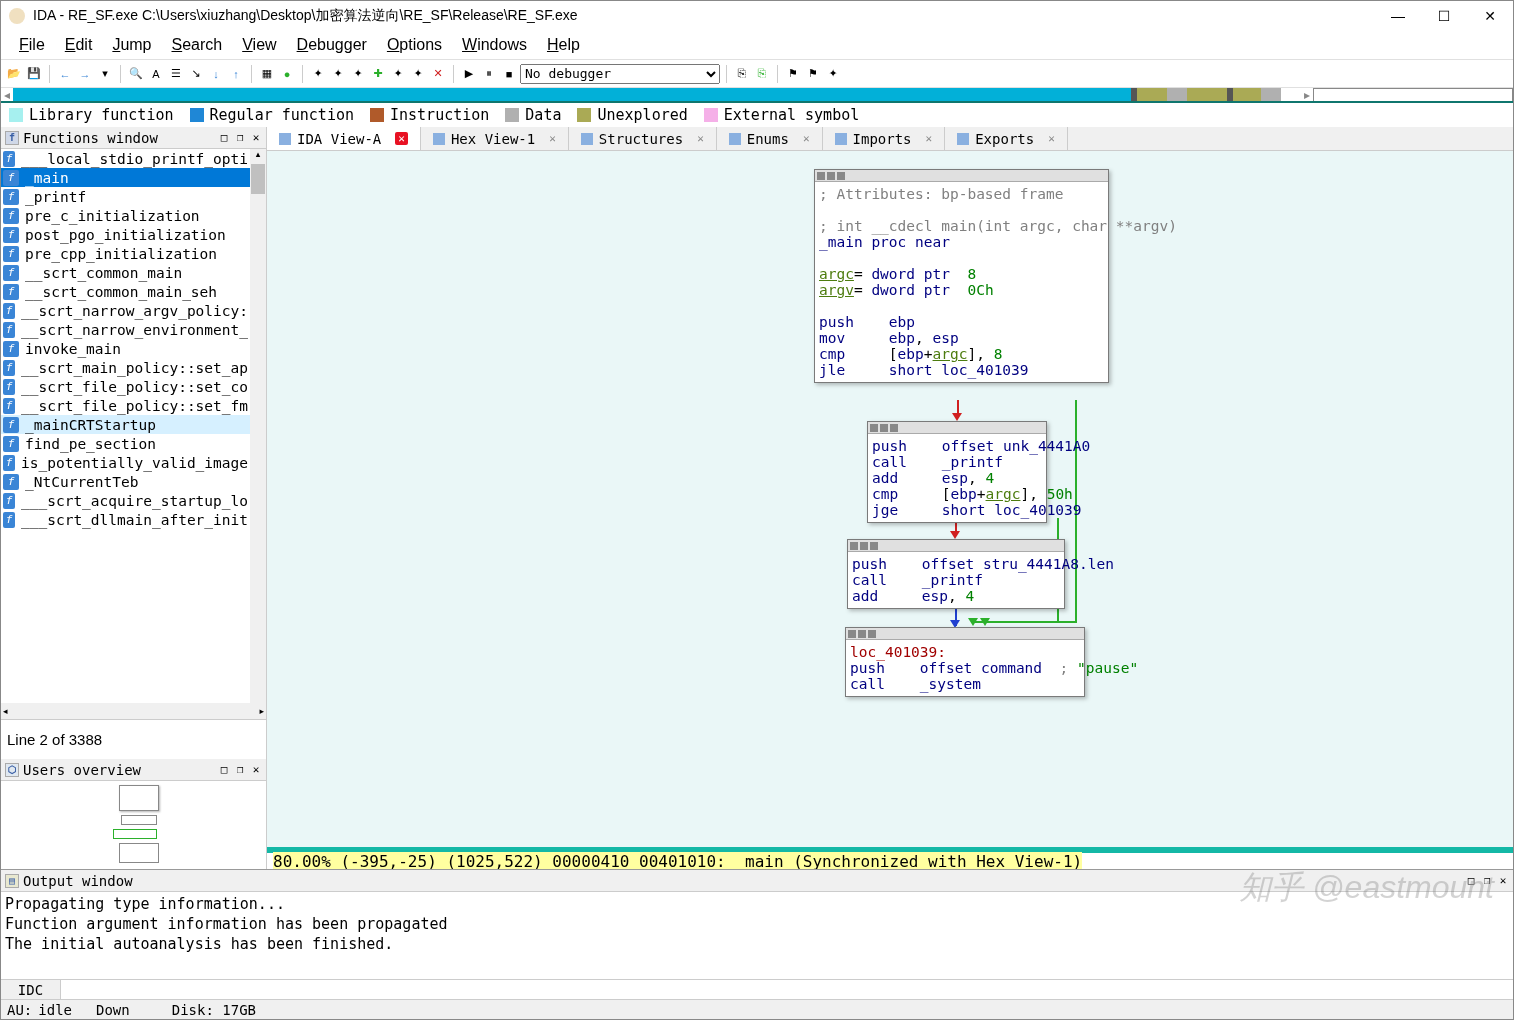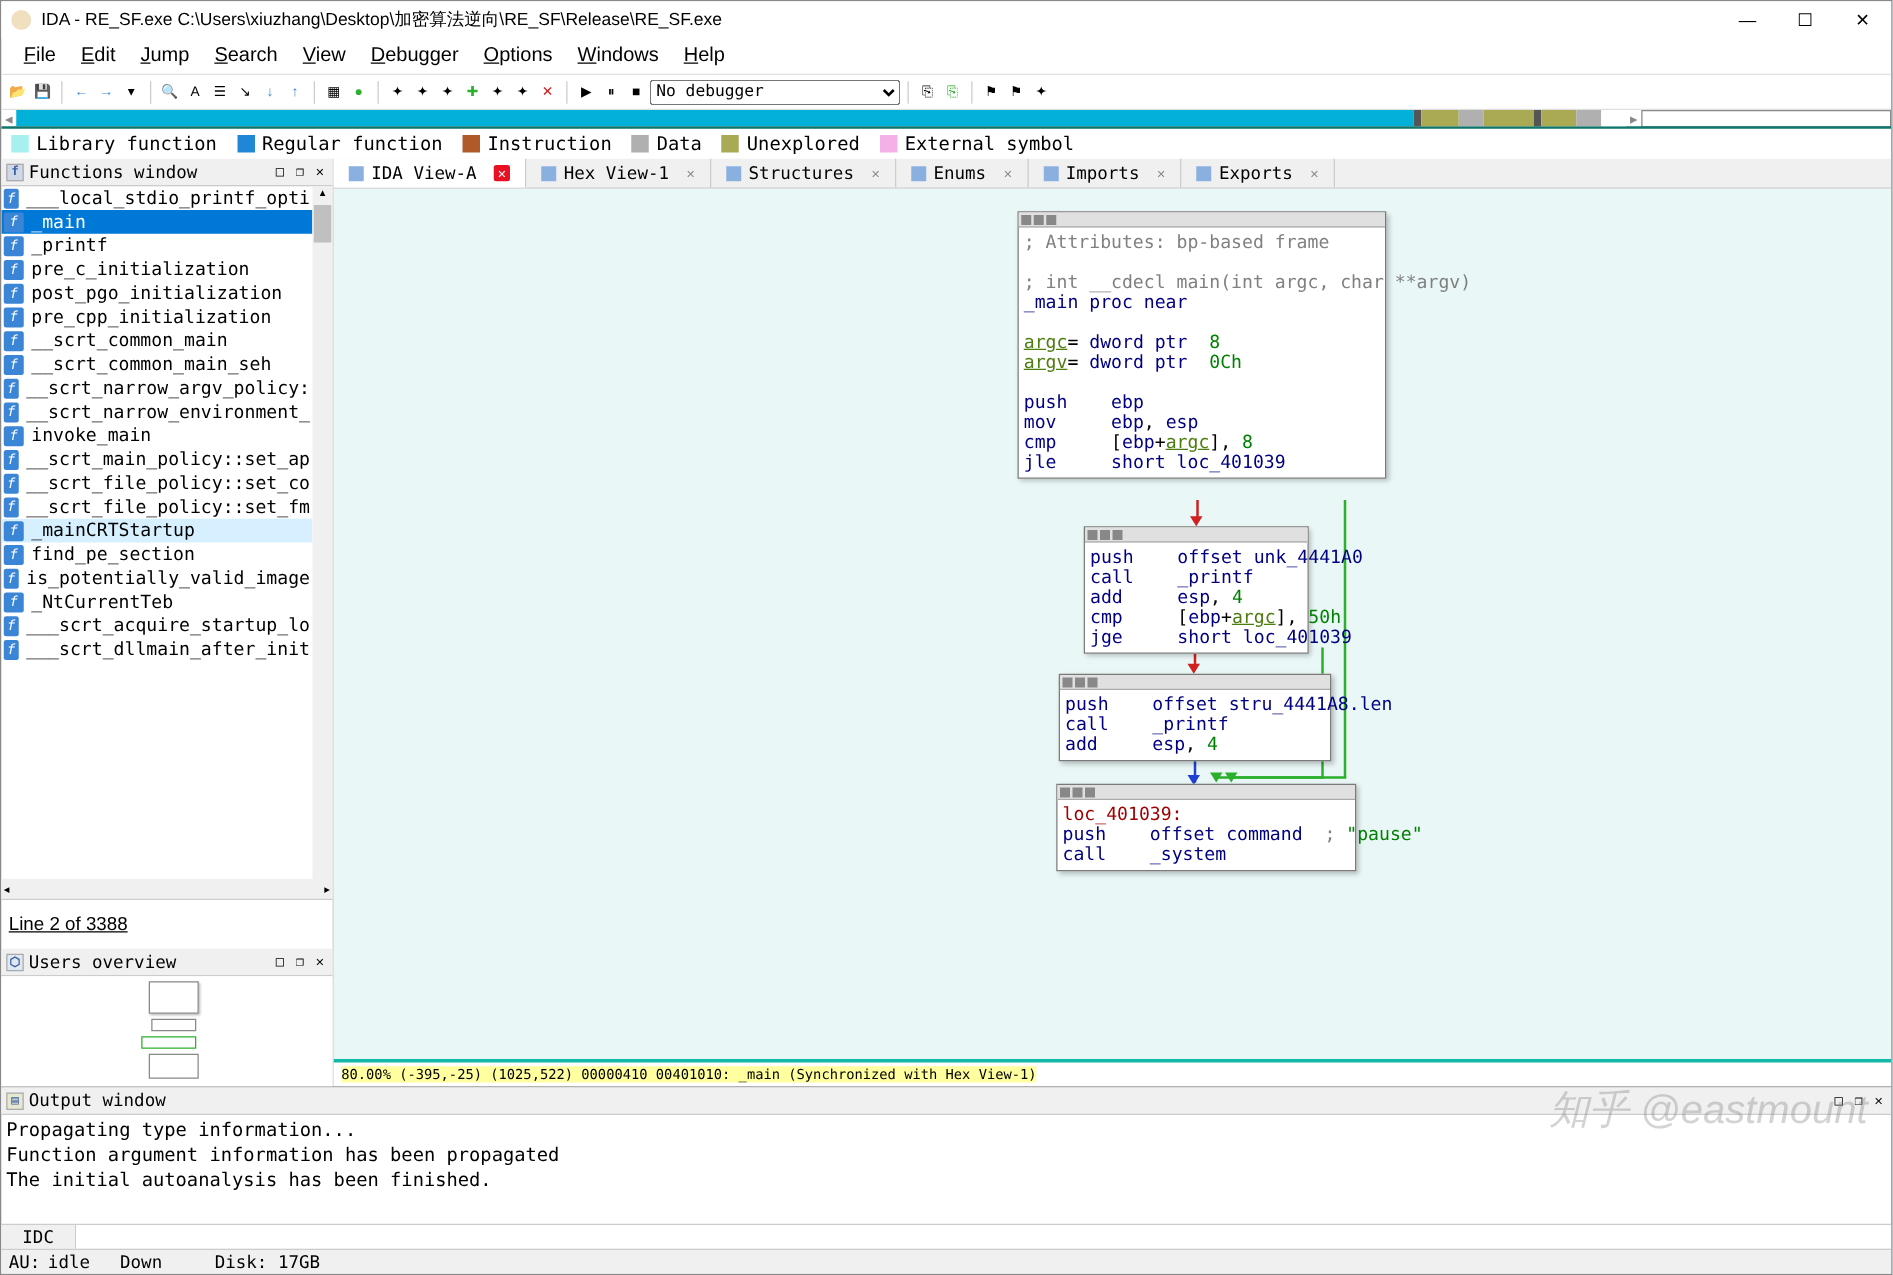--- a/index.html
+++ b/index.html
@@ -37,21 +37,21 @@
 .funclist-wrap { flex: 1; display: flex; min-height: 0; }
 .funclist { flex: 1; overflow: hidden; }
 .funclist-header { height: 24px; background: #fff; border-bottom: 1px solid #e0e0e0; display: flex; align-items: center; padding: 0 4px; font-size: 15px; }
 .func-item { height: 19px; display: flex; align-items: center; padding: 0 2px; font-family: "Consolas", monospace; font-size: 14.5px; white-space: nowrap; cursor: pointer; }
 .func-item.selected { background: #0078d7; color: #fff; }
 .func-item.highlighted { background: #d6f0ff; }
 .func-f { width: 16px; height: 16px; background: #3a85d6; color: #fff; font-size: 11px; font-style: italic; display: inline-flex; align-items: center; justify-content: center; margin-right: 6px; border-radius: 2px; }
 .funclist-vscroll { width: 16px; background: #f0f0f0; position: relative; }
 .funclist-vscroll .thumb { width: 14px; margin: 1px; background: #c0c0c0; }
 .funclist-hscroll { height: 16px; background: #f0f0f0; display: flex; align-items: center; justify-content: space-between; padding: 0 2px; }
-.line-info { height: 40px; padding: 0 6px; display: flex; align-items: center; font-size: 15px; border-top: 1px solid #ccc; text-decoration: underline; }
+.line-info { height: 40px; padding: 0 6px; display: flex; align-items: center; font-size: 15px; border-top: 1px solid #ccc; }
 .graph-ov { height: 110px; }
 .graph-ov-canvas { height: 88px; background: #fff; position: relative; }
 .ov-box { position: absolute; background: #fff; border: 1px solid #888; }
 .right-col { flex: 1; display: flex; flex-direction: column; min-width: 0; }
 .tabs-row { height: 24px; display: flex; background: #f0f0f0; border-bottom: 1px solid #ccc; }
 .tab { padding: 0 12px; display: flex; align-items: center; gap: 6px; font-family: "Consolas", monospace; font-size: 14px; cursor: pointer; border-right: 1px solid #ccc; }
 .tab.active { background: #fff; }
 .tab .tab-icon { width: 12px; height: 12px; display: inline-block; }
 .tab .tab-close { font-size: 11px; color: #888; margin-left: 8px; }
 .tab.active .tab-close { background: #e81123; color: #fff; padding: 0 3px; border-radius: 2px; }
@@ -62,21 +62,21 @@
 .cb-body { padding: 4px 4px; font-family: "Consolas", monospace; font-size: 14.5px; line-height: 16px; white-space: pre; }
 .cb-body .kw { color: #000080; }
 .cb-body .dir { color: #808080; margin-top: 28px; }
 .cb-body .num { color: #008000; }
 .cb-body .reg { color: #000080; }
 .cb-body .name { color: #4d7c0f; text-decoration: underline; }
 .cb-body .str { color: #008000; }
 .cb-body .lbl { color: #a00000; }
 .edge { position: absolute; }
 .arrow-down { width: 0; height: 0; border-left: 5px solid transparent; border-right: 5px solid transparent; }
-.status-graph { height: 22px; display: flex; align-items: center; padding: 0 6px; font-family: "Consolas", monospace; font-size: 11px; background: #fff; border-top: 3px solid #14b8a6; }
+.status-graph { height: 22px; display: flex; align-items: center; padding: 0 6px; font-family: "Consolas", monospace; font-size: 16px; background: #fff; border-top: 6px solid #14b8a6; }
 .output-panel { height: 130px; border-top: 1px solid #999; display: flex; flex-direction: column; }
 .output-body { flex: 1; padding: 2px 4px; font-family: "Consolas", monospace; font-size: 15px; line-height: 20px; white-space: pre; overflow: hidden; }
 .idc-row { height: 20px; display: flex; border-top: 1px solid #ccc; }
 .idc-btn { width: 60px; background: #f0f0f0; border-right: 1px solid #ccc; display: flex; align-items: center; justify-content: center; font-family: "Consolas", monospace; font-size: 14px; }
 .idc-input { flex: 1; border: none; padding: 0 4px; }
 .status-bar { height: 20px; display: flex; align-items: center; padding: 0 6px; gap: 6px; background: #f0f0f0; font-family: "Consolas", monospace; font-size: 14px; border-top: 1px solid #ccc; }
 .watermark { position: absolute; right: 20px; bottom: 110px; font-size: 32px; color: rgba(128,128,128,0.35); font-style: italic; pointer-events: none; }
 u { text-decoration: underline; }
 </style>
 </head>

